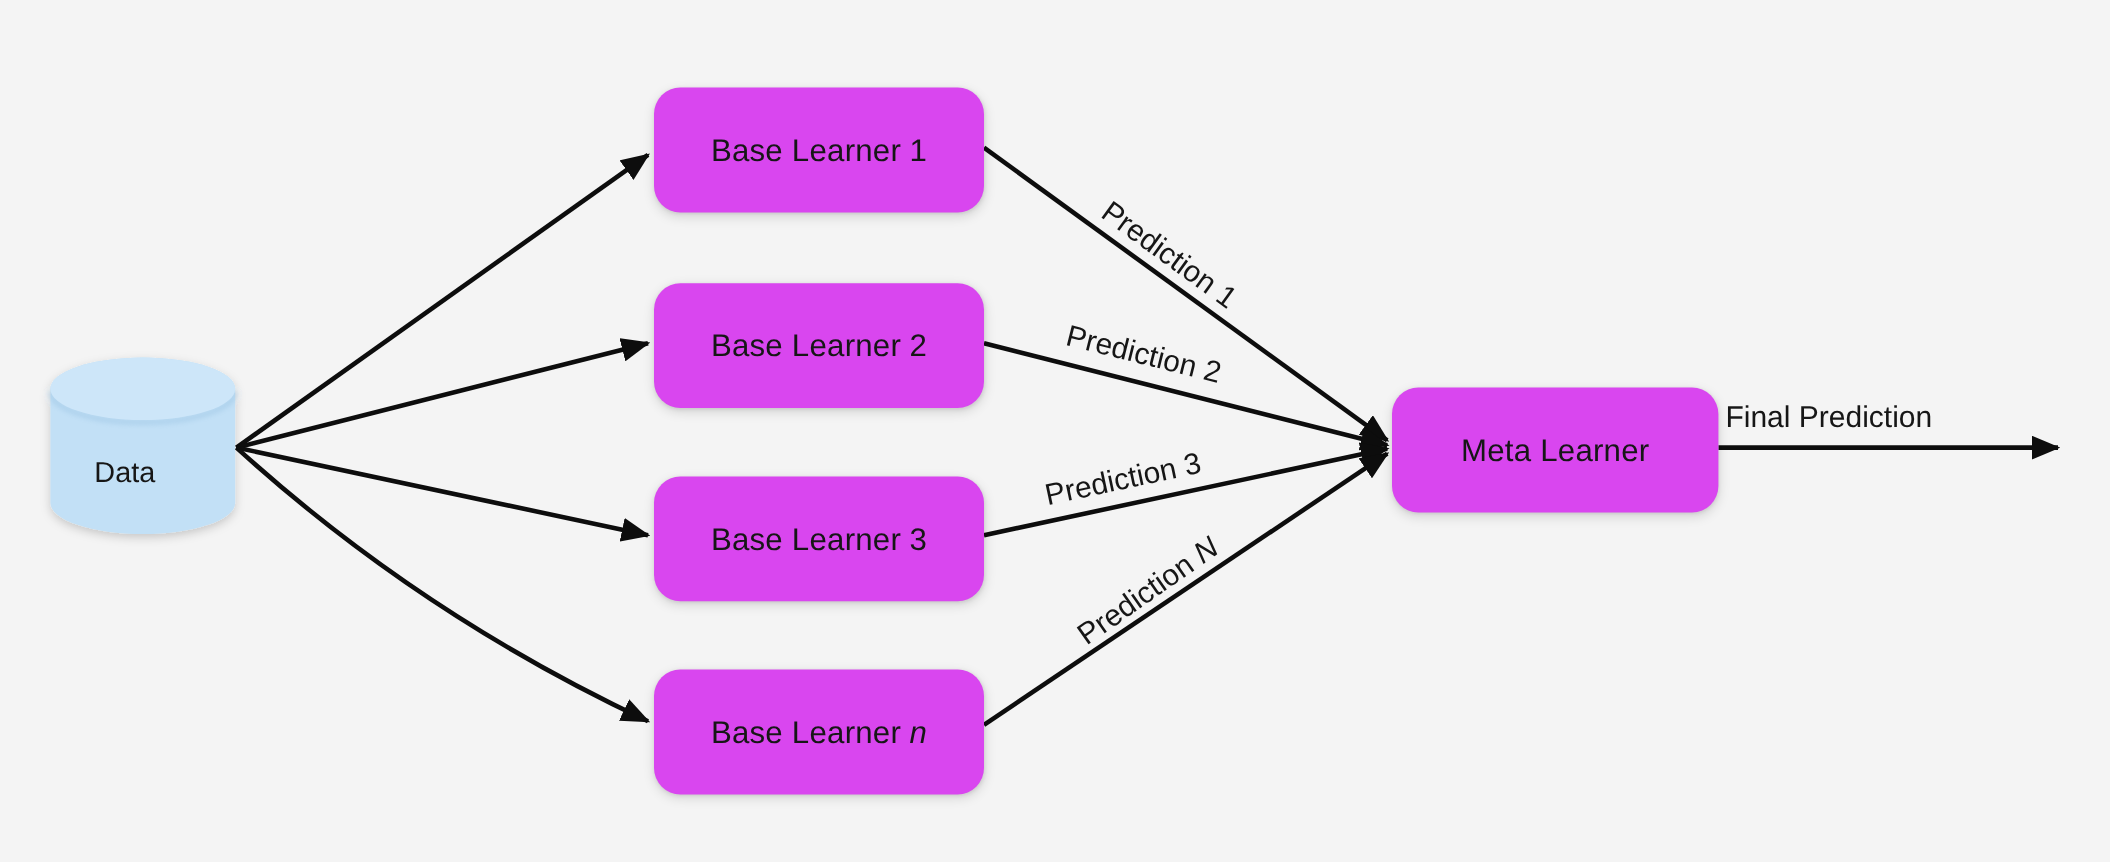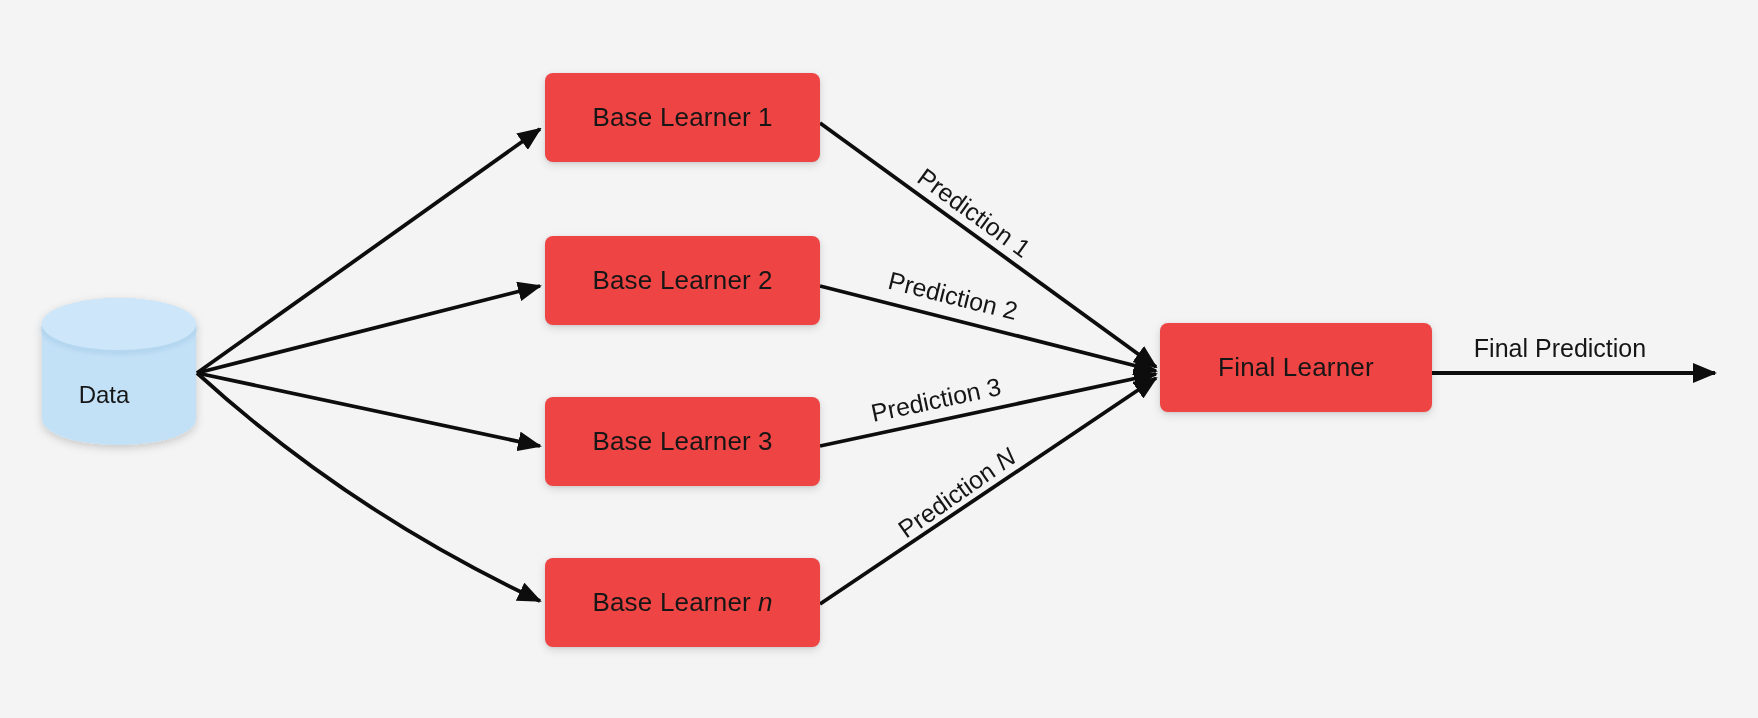--- a/index.html
+++ b/index.html
@@ -18,23 +18,23 @@
   }
   .layer {
     position: absolute;
     inset: 0;
     width: 1758px;
     height: 718px;
   }
   .box {
     position: absolute;
     width: 275px;
-    height: 89px;
-    background: #ef4444;
-    border-radius: 8px;
+    height: 104px;
+    background: #d946ef;
+    border-radius: 22px;
     box-shadow: 0 3px 10px rgba(0,0,0,0.13), 0 1px 3px rgba(0,0,0,0.08);
     display: flex;
     align-items: center;
     justify-content: center;
     font-size: 26px;
     letter-spacing: 0.2px;
     white-space: nowrap;
   }
   .box .lbl { display: inline-flex; gap: 7px; }
   .italic { font-style: italic; }
@@ -56,21 +56,21 @@
   }
   #box-bl1 { left: 545px; top: 73px; }
   #box-bl2 { left: 545px; top: 236px; }
   #box-bl3 { left: 545px; top: 397px; }
   #box-bl4 { left: 545px; top: 558px; }
   #box-meta { left: 1160px; top: 323px; width: 272px; }
   #lbl-p1 { left: 974px; top: 213px; transform: translate(-50%,-50%) rotate(36deg); }
   #lbl-p2 { left: 953px; top: 296px; transform: translate(-50%,-50%) rotate(14deg); }
   #lbl-p3 { left: 936px; top: 400px; transform: translate(-50%,-50%) rotate(-12deg); }
   #lbl-pn { left: 957px; top: 493px; transform: translate(-50%,-50%) rotate(-35deg); }
-  #lbl-final { left: 1560px; top: 348px; transform: translate(-50%,-50%); text-align: right; }
+  #lbl-final { left: 1524px; top: 348px; transform: translate(-50%,-50%); text-align: right; }
   svg .arrow {
     fill: none;
     stroke: #0d0d0d;
     stroke-width: 3.8;
   }
 </style>
 </head>
 <body>
 
 <div class="canvas">
@@ -128,21 +128,21 @@
       </span>
   </div>
   <div class="box" id="box-bl4">
     <span class="lbl">
         <span>Base Learner</span>
         <span class="italic">n</span>
       </span>
   </div>
 
   <div class="box" id="box-meta">
-    <span>Final Learner</span>
+    <span>Meta Learner</span>
   </div>
 
   <div class="edge-label" id="lbl-p1">
       <span>Prediction</span>
       <span>1</span>
     </div>
   <div class="edge-label" id="lbl-p2">
       <span>Prediction</span>
       <span>2</span>
     </div>

